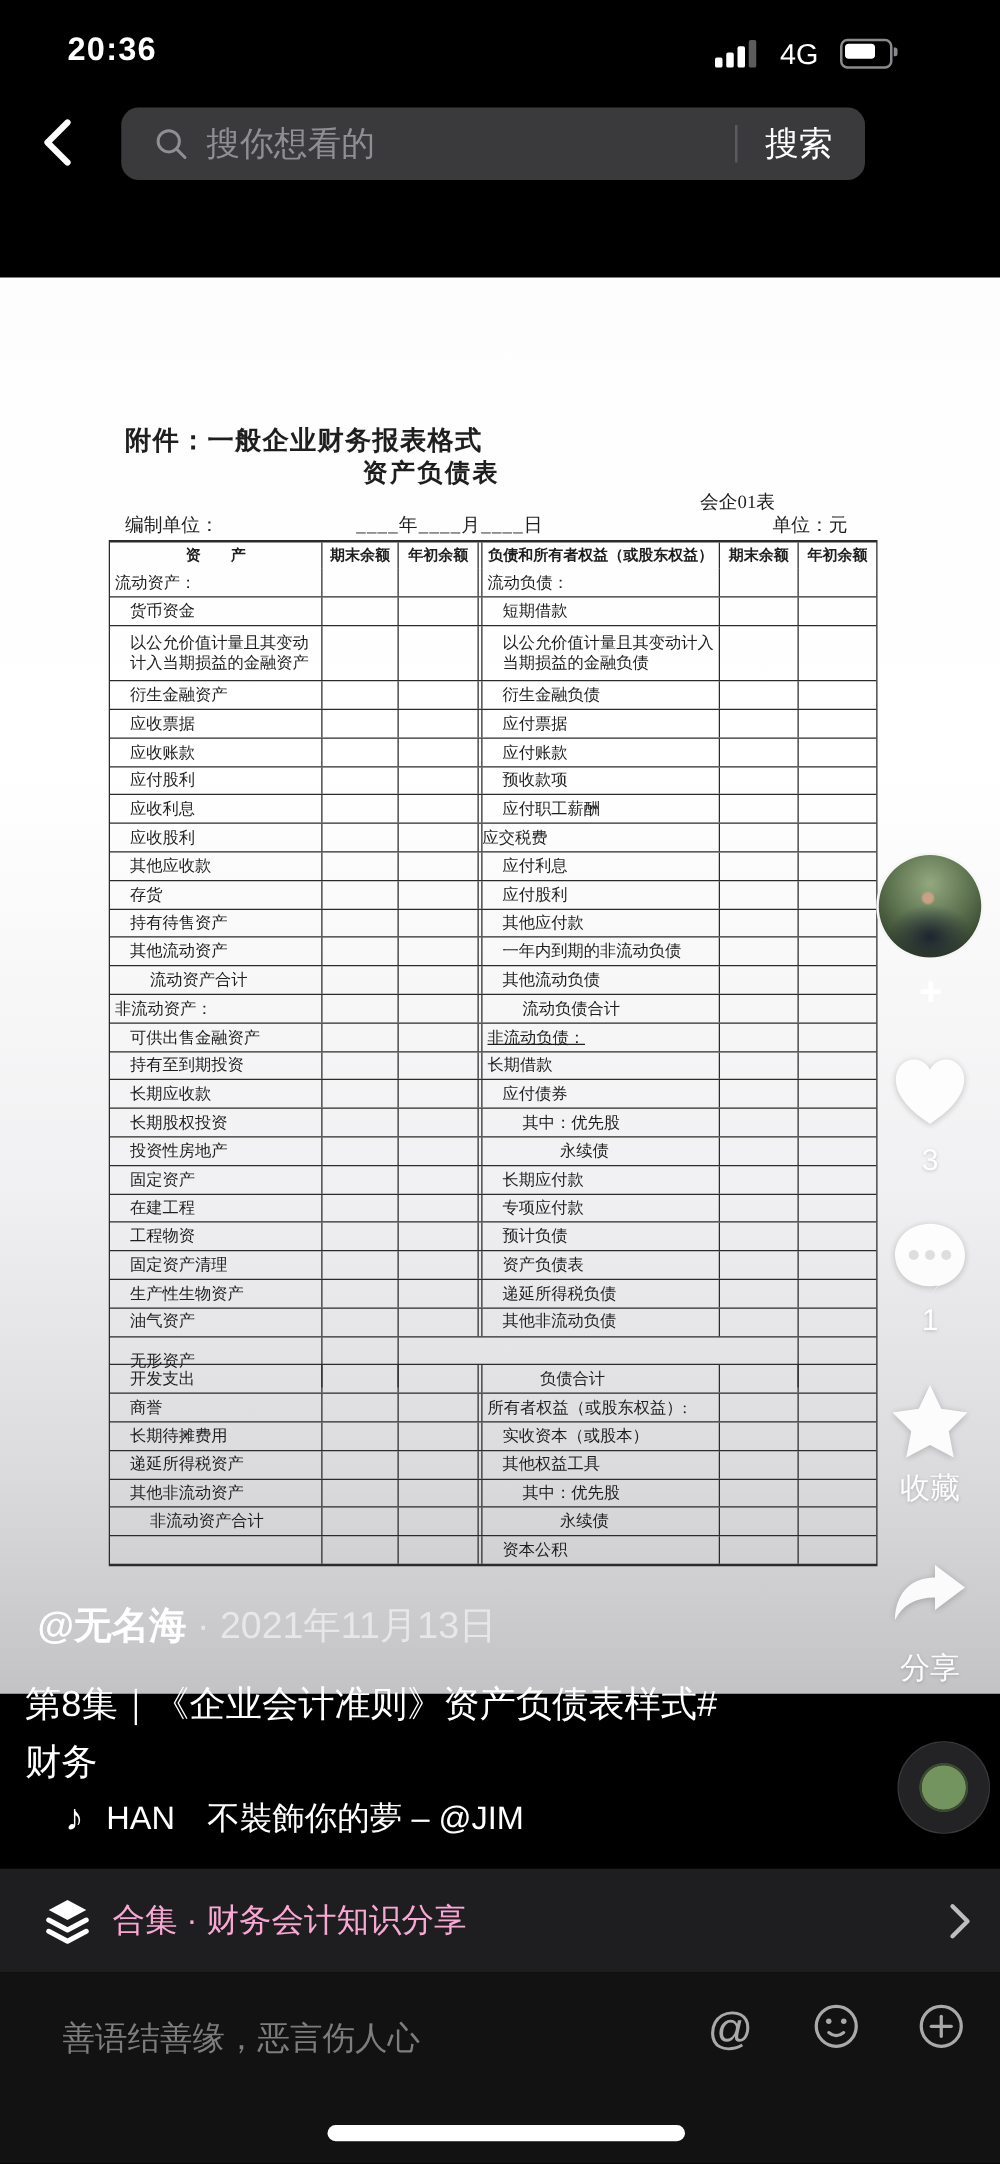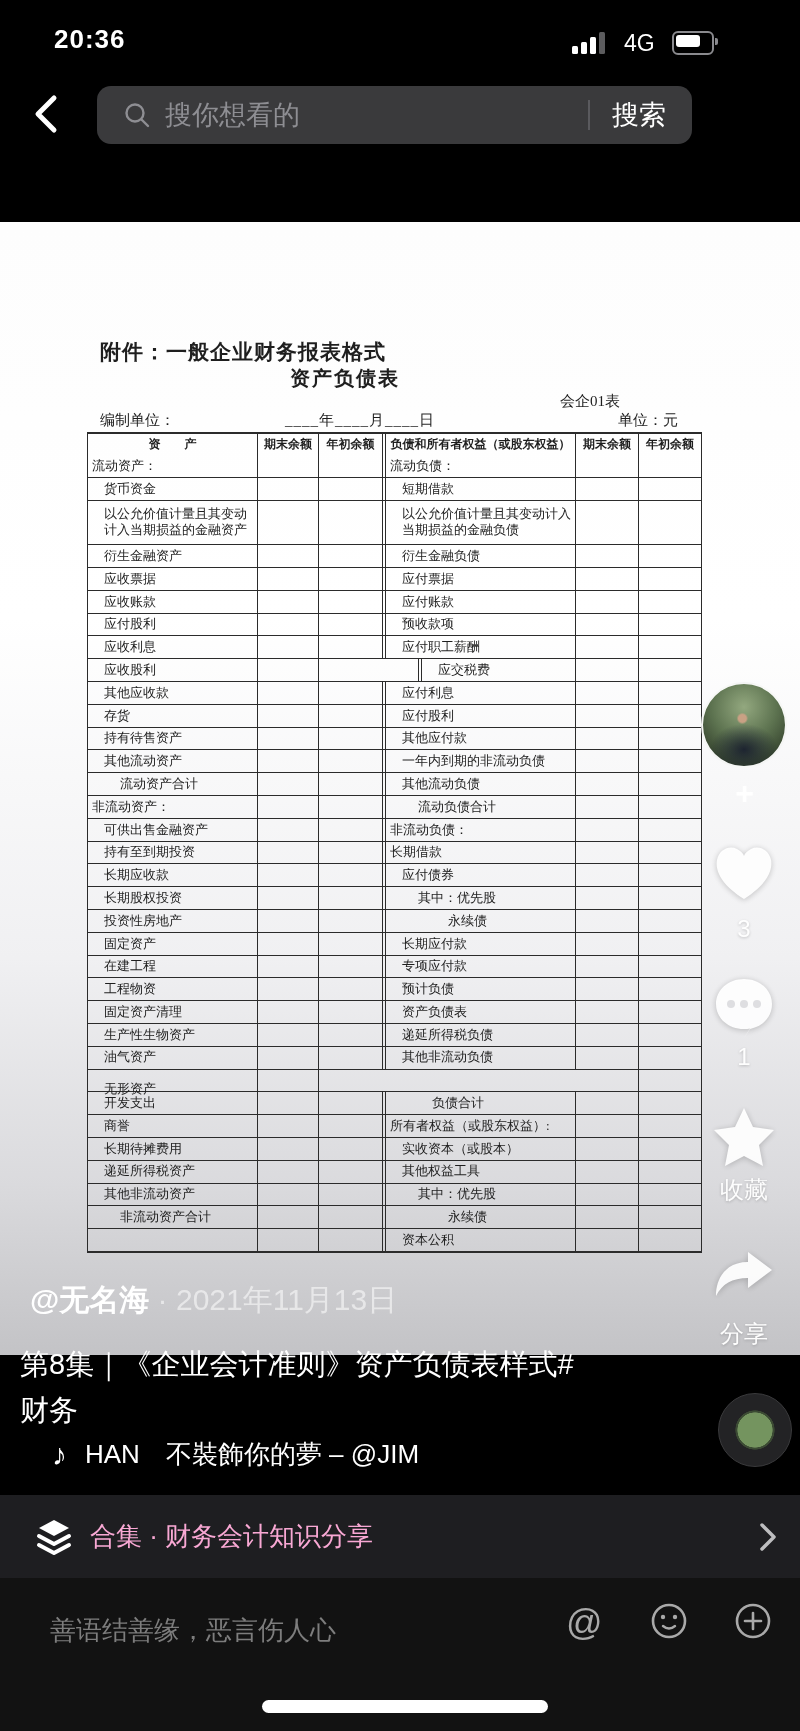--- a/index.html
+++ b/index.html
@@ -220,21 +220,21 @@
             <div class="c val"></div>
             <div class="c vend val"></div>
             <div class="c name lname" style="padding-left: 16px;">应付职工薪酬</div>
             <div class="c val"></div>
             <div class="c last val"></div>
           </div>
           <div class="t-row">
             <div class="c name" style="padding-left: 16px;">应收股利</div>
             <div class="c val"></div>
             <div class="c vend val"></div>
-            <div class="c name lname" style="padding-left: 16px; margin-left: 36px;">应交税费</div>
+            <div class="c name lname" style="">应交税费</div>
             <div class="c val"></div>
             <div class="c last val"></div>
           </div>
           <div class="t-row">
             <div class="c name" style="padding-left: 16px;">其他应收款</div>
             <div class="c val"></div>
             <div class="c vend val"></div>
             <div class="c name lname" style="padding-left: 16px;">应付利息</div>
             <div class="c val"></div>
             <div class="c last val"></div>
@@ -276,21 +276,21 @@
             <div class="c val"></div>
             <div class="c vend val"></div>
             <div class="c name lname" style="padding-left: 32px;">流动负债合计</div>
             <div class="c val"></div>
             <div class="c last val"></div>
           </div>
           <div class="t-row">
             <div class="c name" style="padding-left: 16px;">可供出售金融资产</div>
             <div class="c val"></div>
             <div class="c vend val"></div>
-            <div class="c name lname" style="padding-left: 4px;">非流动负债：</div>
+            <div class="c name lname" style="padding-left: 4px; text-decoration: underline;">非流动负债：</div>
             <div class="c val"></div>
             <div class="c last val"></div>
           </div>
           <div class="t-row">
             <div class="c name" style="padding-left: 16px;">持有至到期投资</div>
             <div class="c val"></div>
             <div class="c vend val"></div>
             <div class="c name lname" style="padding-left: 4px;">长期借款</div>
             <div class="c val"></div>
             <div class="c last val"></div>

